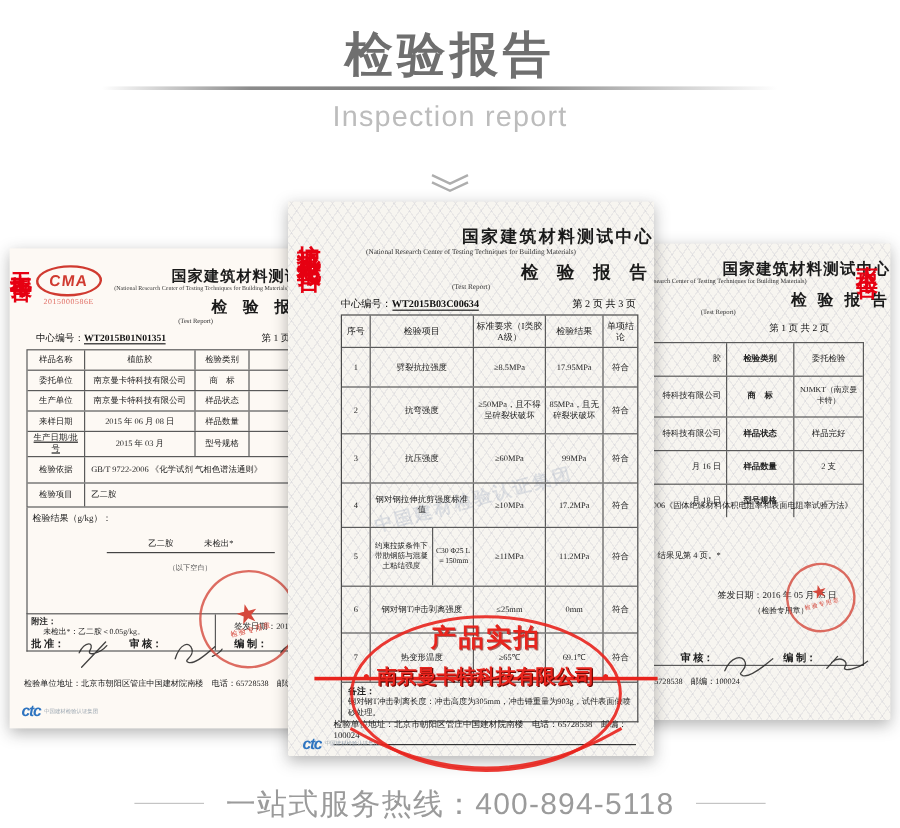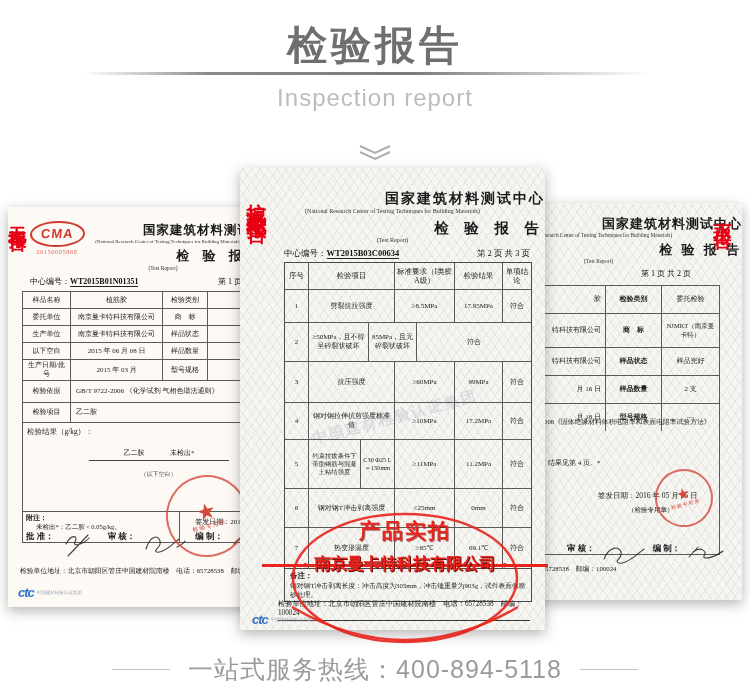--- a/index.html
+++ b/index.html
@@ -121,27 +121,27 @@
           <span class="tc" style="width:45px;">商　标</span>
           <span class="tc" style="flex:1;">—</span>
         </div>
         <div class="trow" style="height:16px;">
           <span class="tc" style="width:48px;">生产单位</span>
           <span class="tc" style="width:92px;">南京曼卡特科技有限公司</span>
           <span class="tc" style="width:45px;">样品状态</span>
           <span class="tc" style="flex:1;">满足</span>
         </div>
         <div class="trow" style="height:16px;">
-          <span class="tc" style="width:48px;">以下空白</span>
+          <span class="tc" style="width:48px;">来样日期</span>
           <span class="tc" style="width:92px;">2015 年 06 月 08 日</span>
           <span class="tc" style="width:45px;">样品数量</span>
           <span class="tc" style="flex:1;"></span>
         </div>
         <div class="trow" style="height:20px;">
-          <span class="tc" style="width:48px;">生产日期/批号</span>
+          <span class="tc" style="width:48px;text-decoration:underline;">生产日期/批号</span>
           <span class="tc" style="width:92px;">2015 年 03 月</span>
           <span class="tc" style="width:45px;">型号规格</span>
           <span class="tc" style="flex:1;">4</span>
         </div>
         <div class="trow" style="height:21px;">
           <span class="tc" style="width:48px;">检验依据</span>
           <span class="tc" style="flex:1;justify-content:flex-start;text-align:left;padding-left:5px;">GB/T 9722-2006 《化学试剂 气相色谱法通则》</span>
         </div>
         <div class="trow" style="height:19px;">
           <span class="tc" style="width:48px;">检验项目</span>
@@ -277,20 +277,21 @@
         </div>
         <div class="trow" style="height:32px;">
           <span class="tc" style="width:24px;">1</span>
           <span class="tc" style="width:86px;">劈裂抗拉强度</span>
           <span class="tc" style="width:60px;">≥8.5MPa</span>
           <span class="tc" style="width:48px;">17.95MPa</span>
           <span class="tc" style="flex:1;">符合</span>
         </div>
         <div class="trow" style="height:38px;">
           <span class="tc" style="width:24px;">2</span>
+          <span class="tc" style="width:86px;">抗弯强度</span>
           <span class="tc" style="width:60px;">≥50MPa，且不得呈碎裂状破坏</span>
           <span class="tc" style="width:48px;">85MPa，且无碎裂状破坏</span>
           <span class="tc" style="flex:1;">符合</span>
         </div>
         <div class="trow" style="height:40px;">
           <span class="tc" style="width:24px;">3</span>
           <span class="tc" style="width:86px;">抗压强度</span>
           <span class="tc" style="width:60px;">≥60MPa</span>
           <span class="tc" style="width:48px;">99MPa</span>
           <span class="tc" style="flex:1;">符合</span>

